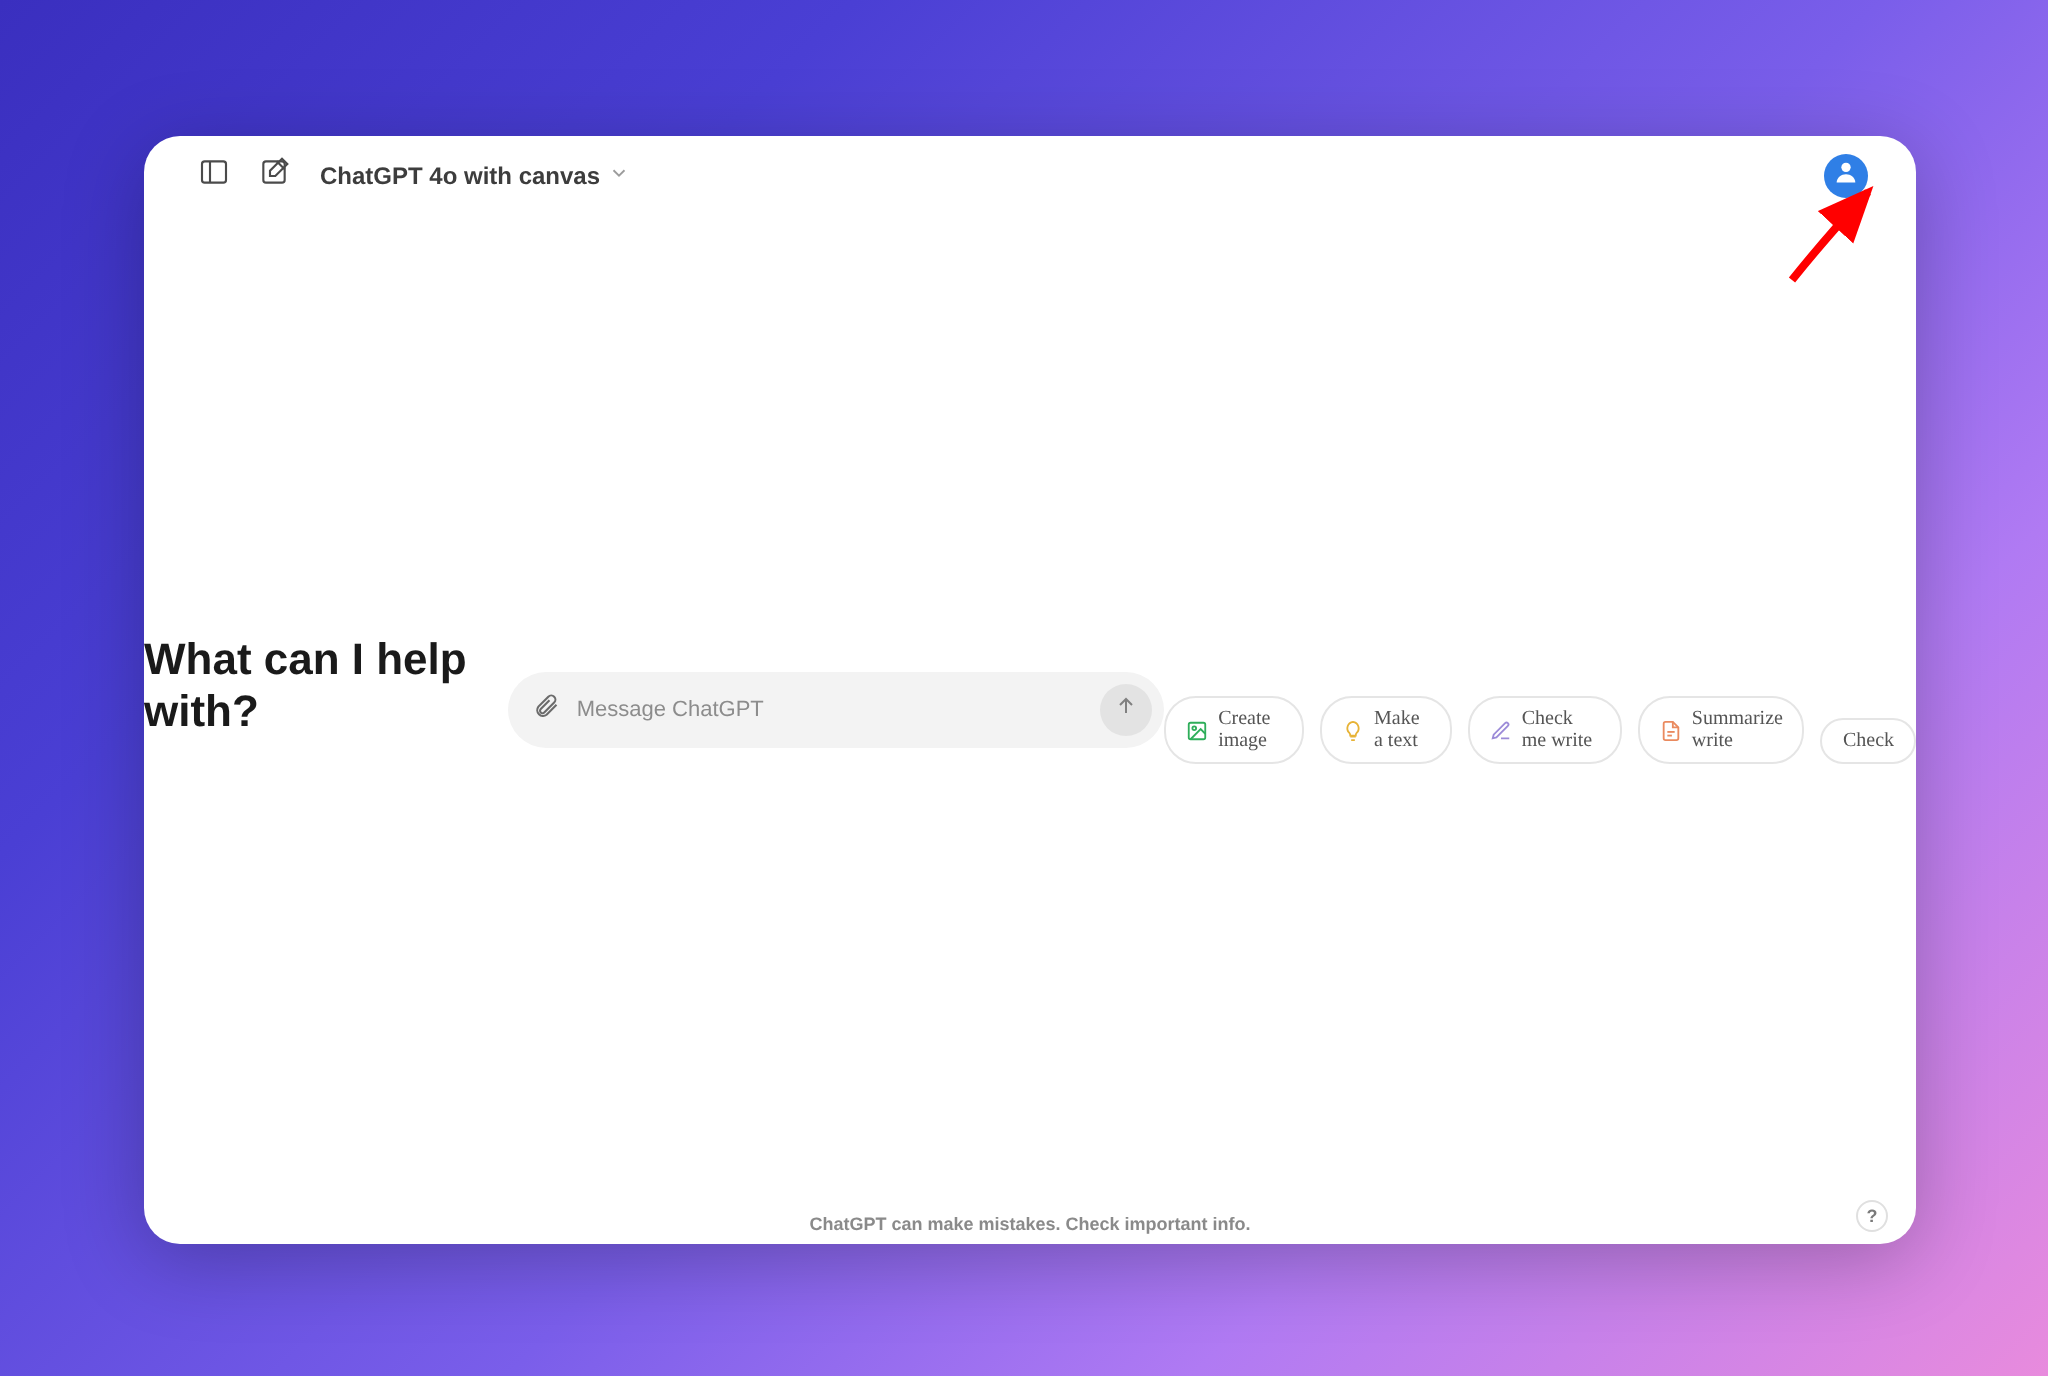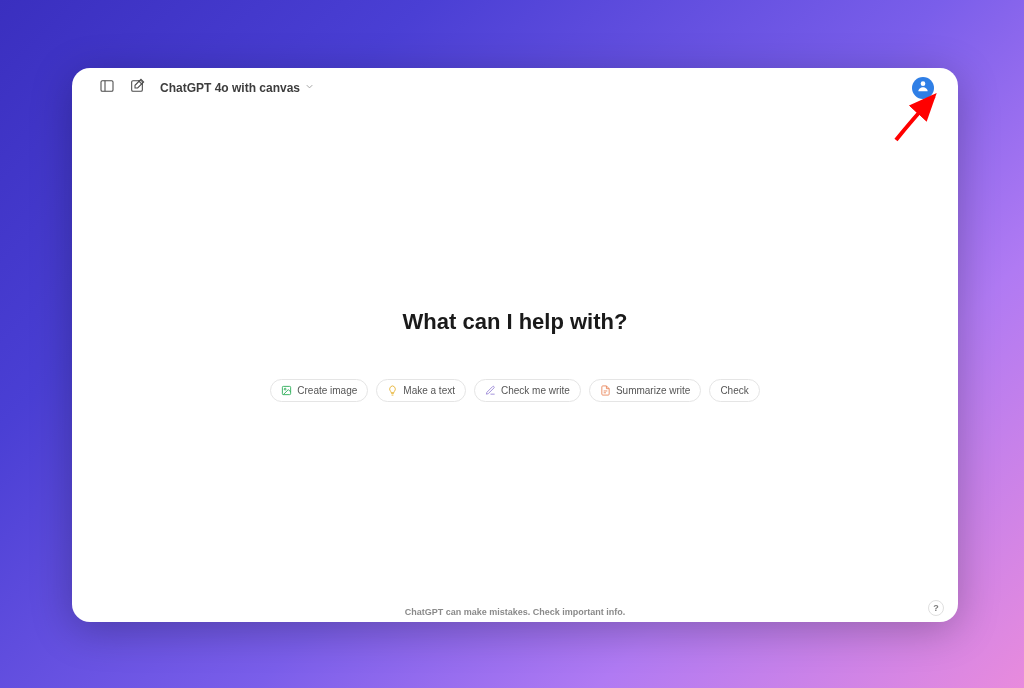--- a/index.html
+++ b/index.html
@@ -65,21 +65,21 @@
     justify-content: center;
     cursor: pointer;
     position: relative;
   }
   .avatar svg { width: 14px; height: 14px; fill: #ffffff; }
 
   
   .main {
     flex: 1;
     display: flex;
-    flex-direction: column;
+    flex-direction: row;
     align-items: center;
     justify-content: center;
     position: relative;
   }
   .headline {
     font-size: 22px;
     font-weight: 700;
     color: #1a1a1a;
     margin-bottom: 24px;
   }
@@ -112,21 +112,22 @@
     display: flex;
     align-items: center;
     justify-content: center;
     cursor: pointer;
   }
   .send-btn svg { width: 12px; height: 12px; stroke: #808080; fill:none; stroke-width:2;}
   .chips {
     margin-top: 20px;
     display: flex;
     gap: 8px;
-    align-items: flex-start;
+    align-items: flex-end;
+    font-family: Liberation Serif, serif;
   }
   .chip {
     display: flex;
     align-items: center;
     gap: 5px;
     border: 1px solid #e5e5e5;
     border-radius: 16px;
     padding: 5px 10px;
     font-size: 10px;
     color: #555;
@@ -210,20 +211,38 @@
             <circle cx="12" cy="8" r="4"></circle>
             <path d="M4 21c0-4 4-7 8-7s8 3 8 7z"></path>
           </svg>
       </span>
     </div>
   </div>
 
   <div class="main">
     <div class="headline">What can I help with?</div>
 
+    <div class="input-bar">
+      <span class="attach-icon">
+        <span>
+          <svg viewBox="0 0 24 24">
+              <path d="M21 11l-8.5 8.5a5 5 0 01-7-7L14 4a3.5 3.5 0 015 5l-8.5 8.5a2 2 0 01-3-3L15 7"></path>
+            </svg>
+        </span>
+      </span>
+      <input class="msg-input" type="text" placeholder="Message ChatGPT" style="">
+      <div class="send-btn">
+        <span>
+          <svg viewBox="0 0 24 24">
+              <line x1="12" y1="19" x2="12" y2="5"></line>
+              <polyline points="6 11 12 5 18 11"></polyline>
+            </svg>
+        </span>
+      </div>
+    </div>
 
     <div class="chips">
       <div class="chip">
         <span class="ci">
           <svg viewBox="0 0 24 24" width="11" height="11" stroke="#2fae5a" fill="none" stroke-width="2">
               <rect x="3" y="3" width="18" height="18" rx="2"></rect>
               <circle cx="9" cy="9" r="2"></circle>
               <path d="M21 15l-5-5L5 21"></path>
             </svg>
         </span>

